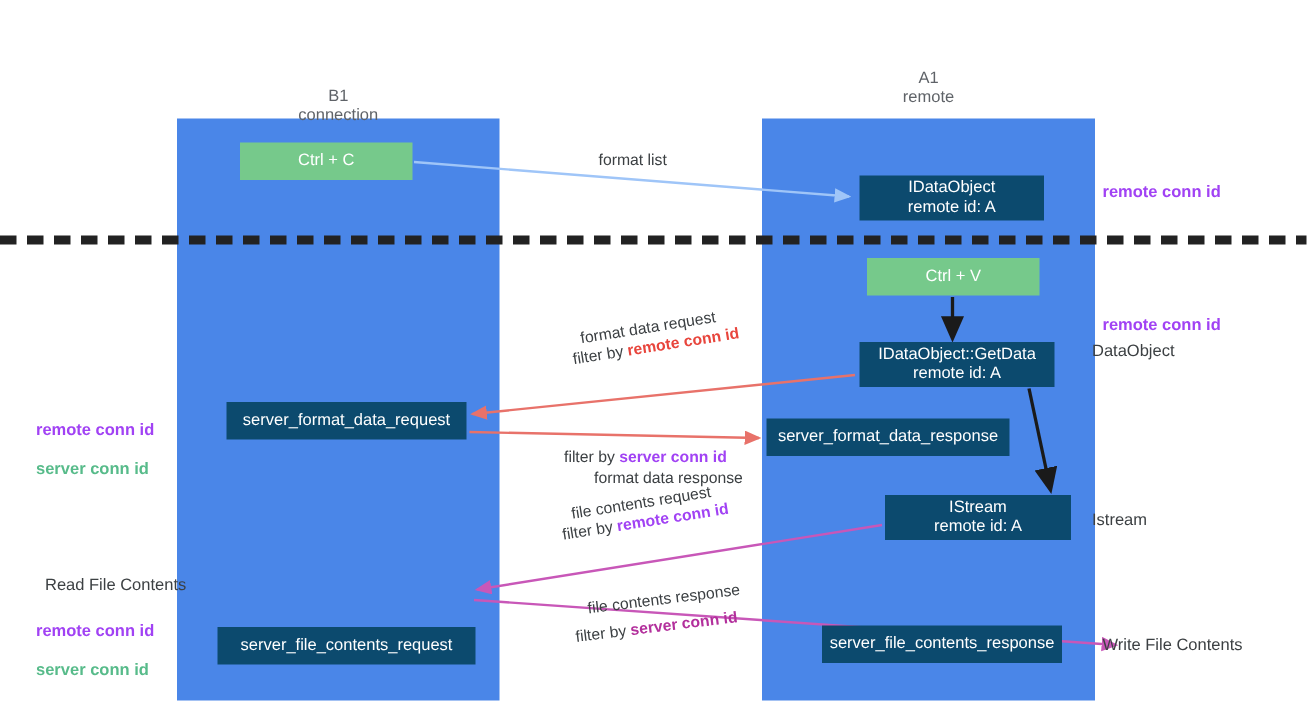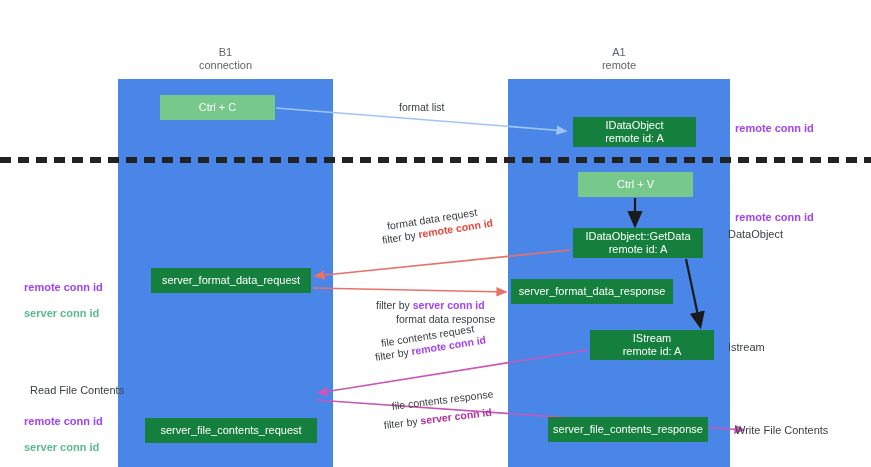--- a/index.html
+++ b/index.html
@@ -20,32 +20,32 @@
   
   #diagram-title{
     position:absolute;left:0;top:5px;width:871px;
     text-align:center;font-size:15px;line-height:19px;color:#3c4043;
     white-space:pre-line;
   }
   .lane-head{
     position:absolute;text-align:center;font-size:11px;line-height:13px;
     color:#5f6368;white-space:pre-line;
   }
-  #head-b1{left:118px;top:46px;width:215px;text-align:center;}
+  #head-b1{left:118px;top:58px;width:215px;text-align:center;}
   #head-a1{left:508px;top:46px;width:222px;}
 
   
   .node{
     position:absolute;box-sizing:border-box;
     display:flex;align-items:center;justify-content:center;
     text-align:center;color:#ffffff;font-size:11px;line-height:13px;
     white-space:pre-line;padding:2px 16px;
   }
   .green{background:#76c98b;}
-  .orange{background:#15803d;}
+  .orange{background:#0c4a6e;}
 
   #node-ctrl-c{left:160px;top:95px;width:115px;height:25px;}
   #node-idataobject{left:573px;top:117px;width:123px;height:30px;}
   #node-ctrl-v{left:578px;top:172px;width:115px;height:25px;}
   #node-getdata{left:573px;top:228px;width:130px;height:30px;}
   #node-srv-fmt-req{left:151px;top:268px;width:160px;height:25px;}
   #node-srv-fmt-resp{left:511px;top:279px;width:162px;height:25px;}
   #node-istream{left:590px;top:330px;width:124px;height:30px;}
   #node-srv-file-req{left:145px;top:384px;width:172px;height:25px;margin-top:34px;}
   #node-srv-file-resp{left:548px;top:417px;width:160px;height:25px;}

